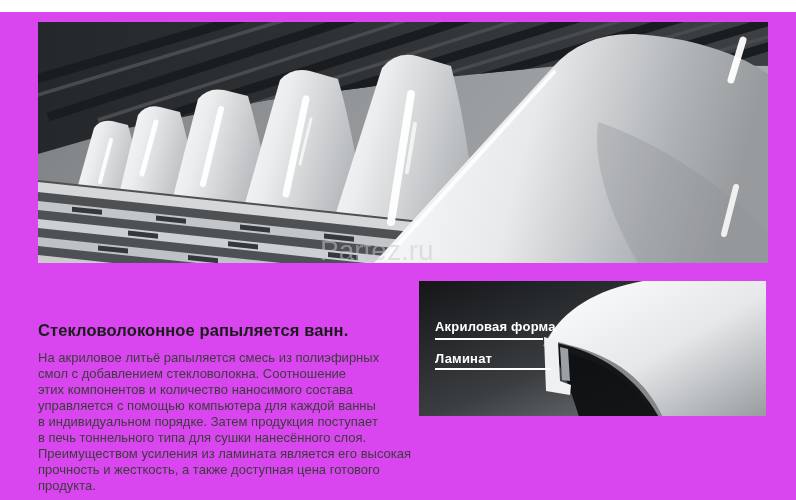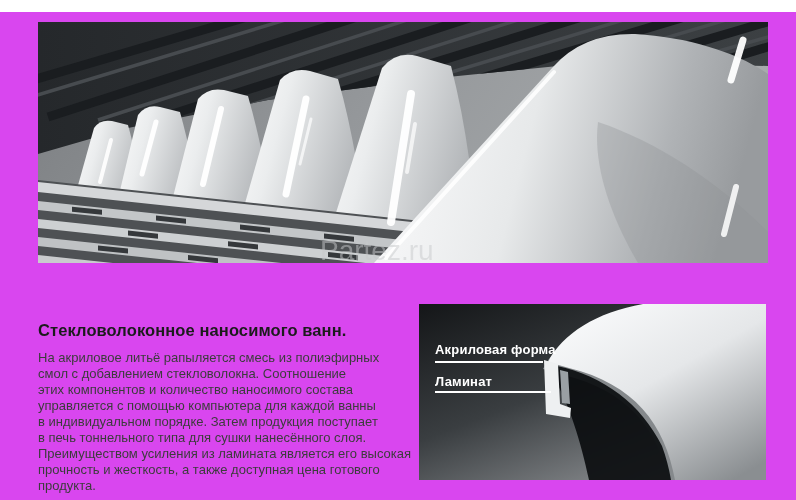--- a/index.html
+++ b/index.html
@@ -33,22 +33,22 @@
     position: absolute;
     left: 38px; top: 338px;
     width: 400px;
     font-size: 13px;
     line-height: 16px;
     color: #3c3c3c;
     white-space: pre-line;
   }
   .diagram {
     position: absolute;
-    left: 419px; top: 292px;
-    width: 347px; height: 176px;
+    left: 419px; top: 269px;
+    width: 347px; height: 135px;
     overflow: hidden;
     text-decoration: underline;
   }
   .diagram svg { position: absolute; left: 0; top: 0; }
   .diagram-label {
     position: absolute;
     left: 16px;
     color: #ffffff;
     font-size: 13px;
     font-weight: bold;
@@ -170,21 +170,21 @@
         <line x1="369" y1="150" x2="377" y2="102" stroke-width="4" opacity="0.7"></line>
         <line x1="348" y1="236" x2="516" y2="50" stroke-width="4" opacity="0.85"></line>
         <line x1="705" y1="18" x2="693" y2="58" stroke-width="7" opacity="0.95"></line>
         <line x1="698" y1="165" x2="686" y2="212" stroke-width="6" opacity="0.85"></line>
       </g>
 
       <text x="282" y="238" font-size="28" fill="#c8cacc" opacity="0.5" font-family="Liberation Sans, sans-serif">Partez.ru</text>
     </svg>
   </div>
 
-  <h1 class="article-heading">Стекловолоконное наносимого ванн.</h1>
+  <h1 class="article-heading">Стекловолоконное рапыляется ванн.</h1>
 
   <p class="article-body">На акриловое литьё рапыляется смесь из полиэфирных
 смол с добавлением стекловолокна. Соотношение
 этих компонентов и количество наносимого состава
 управляется с помощью компьютера для каждой ванны
 в индивидуальном порядке. Затем продукция поступает
 в печь тоннельного типа для сушки нанесённого слоя.
 Преимуществом усиления из ламината является его высокая
 прочность и жесткость, а также доступная цена готового
 продукта.</p>

